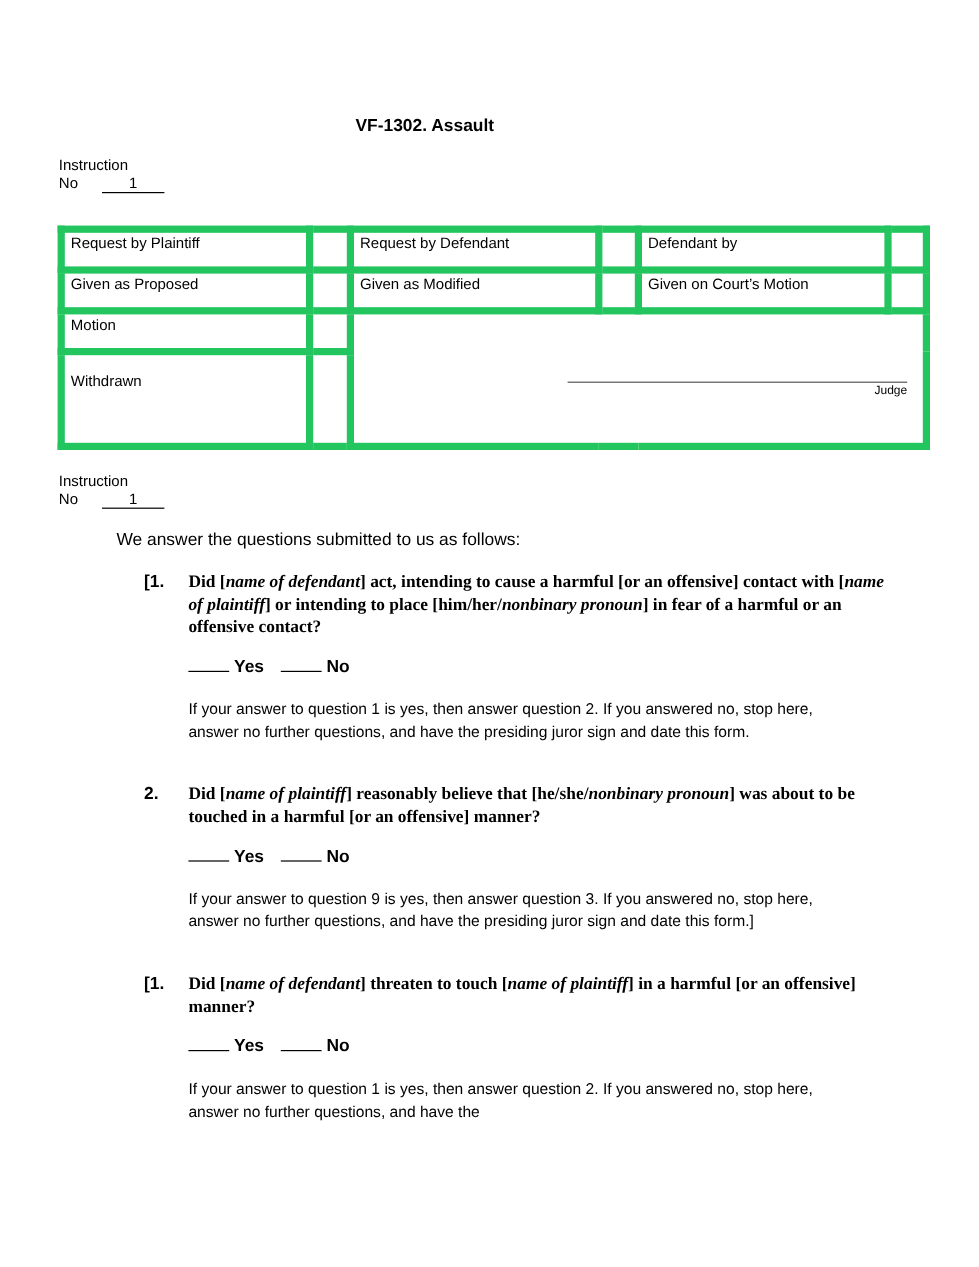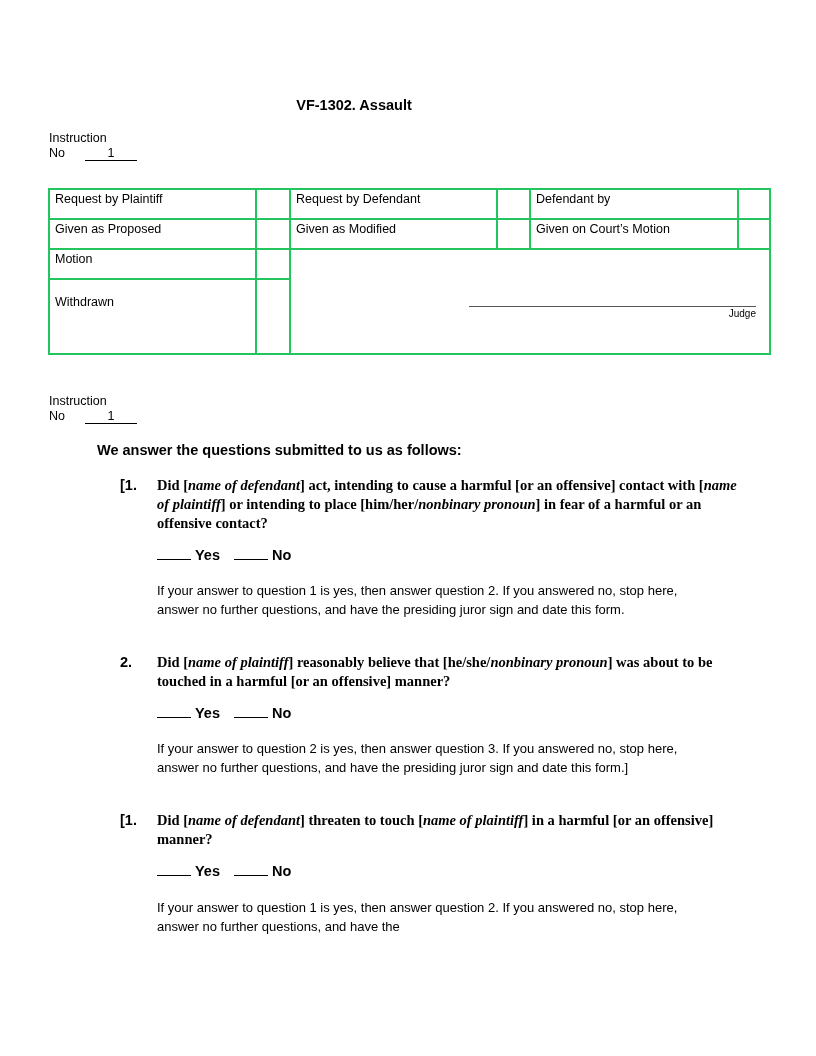--- a/index.html
+++ b/index.html
@@ -45,21 +45,21 @@
       position: absolute;
       left: 48px;
       top: 188px;
       width: 721px;
       height: 149px;
       border-collapse: collapse;
       font-size: 12.5px;
       table-layout: fixed;
     }
     .req-table td {
-      border: 2px solid #22c55e;
+      border: 6px solid #22c55e;
       vertical-align: top;
       padding: 2px 5px 0 5px;
       height: 26px;
     }
     .req-table td.box { padding: 0; }
     .req-table tr.tall td { height: 58px; }
     .req-table td.sig-cell {
       position: relative;
       padding: 0;
     }
@@ -73,21 +73,21 @@
     .sig-label {
       position: absolute;
       right: 13px;
       top: 58px;
       font-size: 10px;
     }
     .intro {
       position: absolute;
       left: 97px;
       top: 442px;
-      font-weight: bold;
+      font-weight: normal;
       font-size: 14.5px;
     }
     .q {
       position: absolute;
       left: 120px;
       width: 620px;
       font-weight: bold;
       font-size: 14.5px;
       line-height: 19px;
     }
@@ -196,21 +196,21 @@
 </div>
 <div class="para" style="top:581px;">If your answer to question 1 is yes, then answer question 2. If you answered no, stop here, answer no further questions, and have the presiding juror sign and date this form.</div>
 
 <div class="q" style="top:653px;">
   <span class="num">2.</span>
   <div class="body"><span>Did [</span><i>name of plaintiff</i><span>] reasonably believe that [he/she/</span><i>nonbinary pronoun</i><span>] was about to be touched in a harmful [or an offensive] manner?</span></div>
 </div>
 <div class="answer" style="top:705px;">
   <span class="blank"></span><span>Yes</span><span class="gap"></span><span class="blank"></span><span>No</span>
 </div>
-<div class="para" style="top:739px;">If your answer to question 2 is yes, then answer question 3. If you answered no, stop here, answer no further questions, and have the presiding juror sign and date this form.]</div>
+<div class="para" style="top:739px;">If your answer to question 9 is yes, then answer question 3. If you answered no, stop here, answer no further questions, and have the presiding juror sign and date this form.]</div>
 
 <div class="q" style="top:811px;">
   <span class="num">[1.</span>
   <div class="body"><span>Did [</span><i>name of defendant</i><span>] threaten to touch [</span><i>name of plaintiff</i><span>] in a harmful [or an offensive] manner?</span></div>
 </div>
 <div class="answer" style="top:863px;">
   <span class="blank"></span><span>Yes</span><span class="gap"></span><span class="blank"></span><span>No</span>
 </div>
 <div class="para" style="top:898px;">If your answer to question 1 is yes, then answer question 2. If you answered no, stop here, answer no further questions, and have the</div>
 

